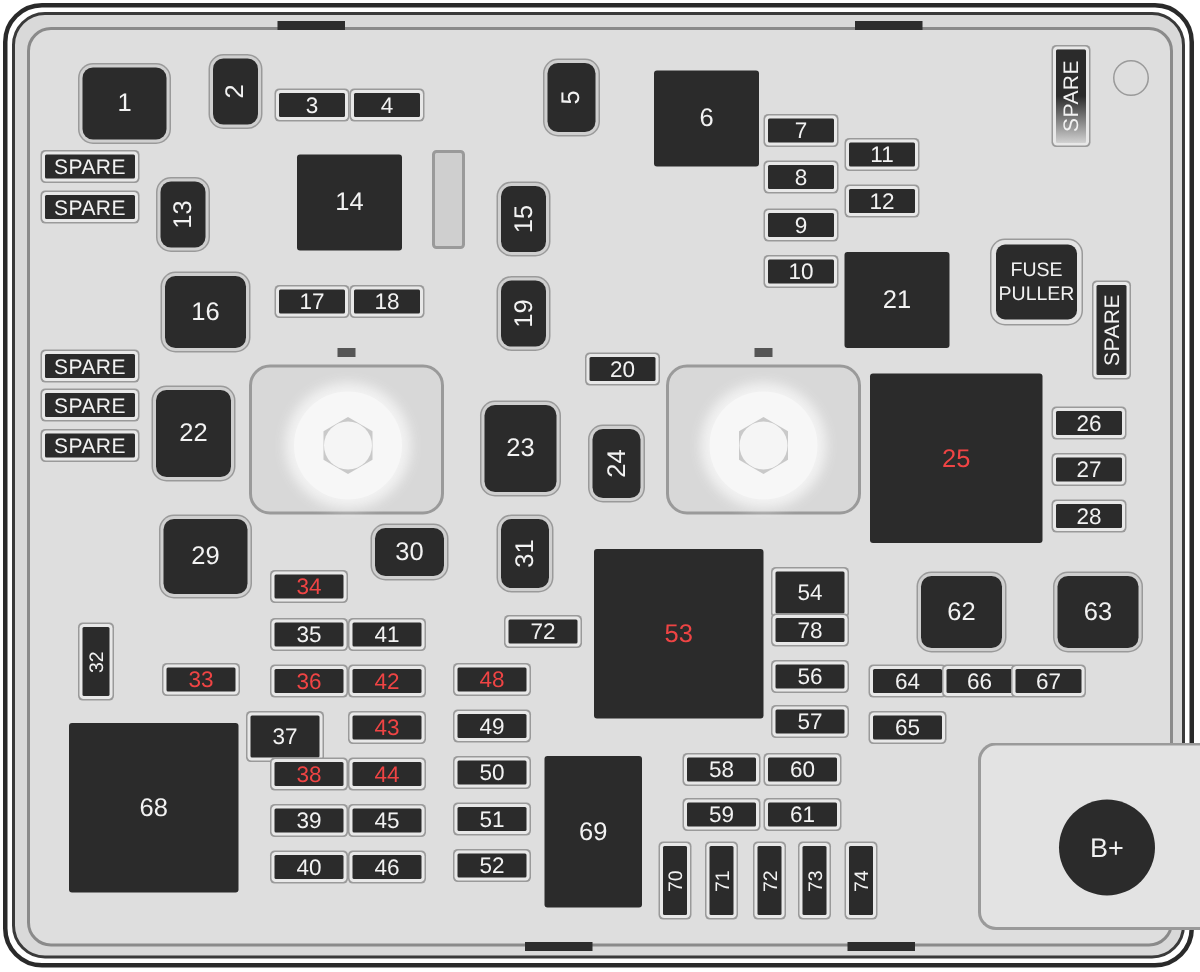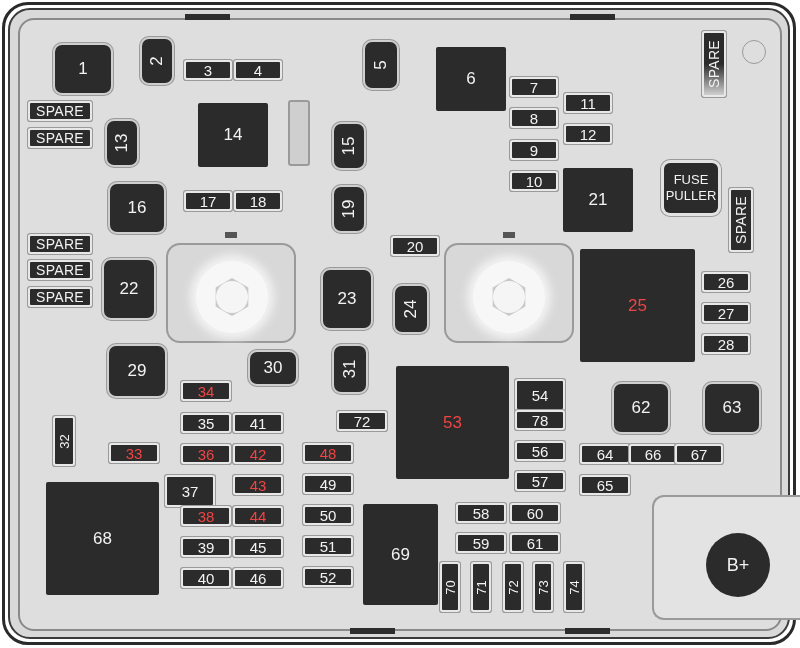--- a/index.html
+++ b/index.html
@@ -292,21 +292,21 @@
   </div>
 <div class="el fuse" style="left:631px;top:446px;width:44px;height:16px;">
     <span>66</span>
   </div>
 <div class="el fuse" style="left:677px;top:446px;width:44px;height:16px;">
     <span>67</span>
   </div>
 <div class="el big" style="left:46px;top:482px;width:113px;height:113px;">
     <span>68</span>
   </div>
-<div class="el big" style="left:363px;top:504px;width:75px;height:101px;">
+<div class="el big" style="left:363px;top:504px;width:65px;height:101px;">
     <span>69</span>
   </div>
 <div class="el fuse vert" style="left:442px;top:564px;width:16px;height:46px;font-size:13px;">
     <span>70</span>
   </div>
 <div class="el fuse vert" style="left:473px;top:564px;width:16px;height:46px;font-size:13px;">
     <span>71</span>
   </div>
 <div class="el fuse vert" style="left:505px;top:564px;width:16px;height:46px;font-size:13px;">
     <span>72</span>

